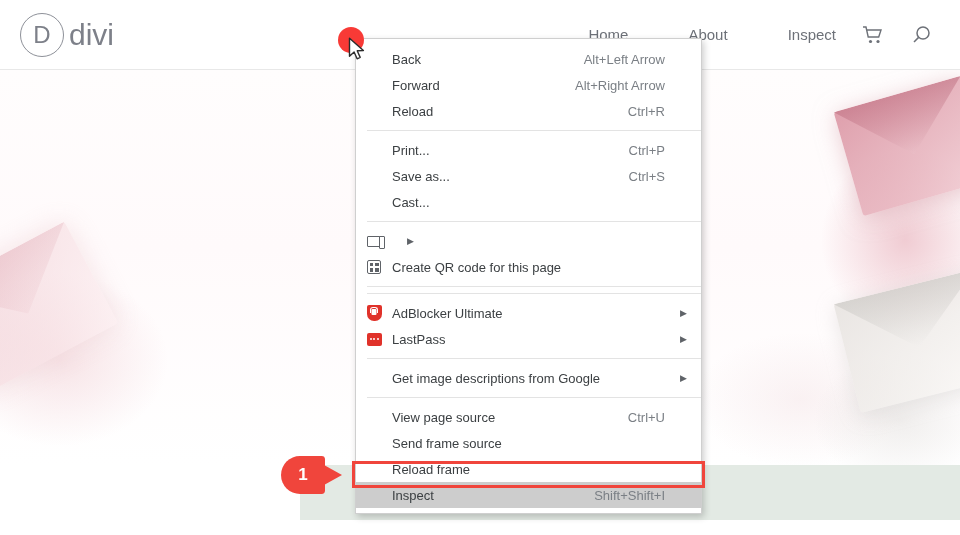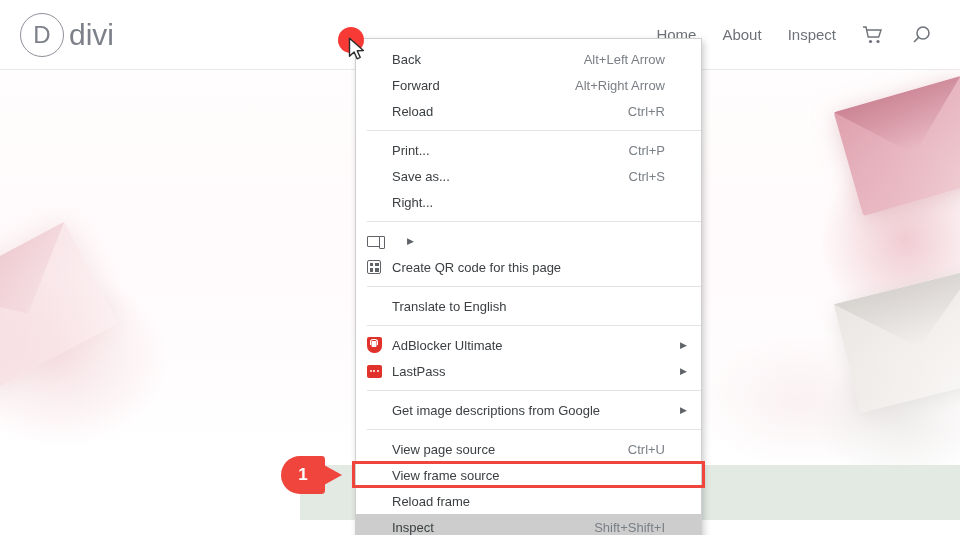--- a/index.html
+++ b/index.html
@@ -99,20 +99,21 @@
   }
   .logo-text {
     font-size: 30px; color: #7d8089; font-weight: 300;
     letter-spacing: 0px;
   }
 
   .nav { margin-left: auto; display: flex; align-items: center; gap: 26px; margin-right: 26px; }
   .nav a {
     font-size: 15px; color: #6d7178; text-decoration: none;
     font-weight: 400;
+    margin-left: 34px;
   }
   .nav-icon { color: #6d7178; display: flex; align-items: center; }
 
   
   .hero-title {
     position: absolute; left: 0; right: 0; top: 198px;
     text-align: center;
     font-family: "Liberation Serif", serif;
     font-size: 58px; color: #2b2b2b; font-weight: 400;
     letter-spacing: 0.5px;
@@ -331,21 +332,21 @@
         <div class="arrow"></div>
       </div>
       <div class="mi">
         <div class="icon-slot"></div>
         <div class="label">Save as...</div>
         <div class="accel">Ctrl+S</div>
         <div class="arrow"></div>
       </div>
       <div class="mi">
         <div class="icon-slot"></div>
-        <div class="label">Right...</div>
+        <div class="label">Cast...</div>
         <div class="accel"></div>
         <div class="arrow"></div>
       </div>
       <div class="sep"></div>
       <div class="mi">
         <div class="icon-slot">
           <div class="ico-devices"></div>
         </div>
         <div class="accel"></div>
         <div class="arrow">▶</div>
@@ -357,26 +358,20 @@
             <i></i>
             <i></i>
             <i></i>
           </div>
         </div>
         <div class="label">Create QR code for this page</div>
         <div class="accel"></div>
         <div class="arrow"></div>
       </div>
       <div class="sep"></div>
-      <div class="mi">
-        <div class="icon-slot"></div>
-        <div class="label">Translate to English</div>
-        <div class="accel"></div>
-        <div class="arrow"></div>
-      </div>
       <div class="sep"></div>
       <div class="mi">
         <div class="icon-slot">
           <div class="ico-shield"></div>
         </div>
         <div class="label">AdBlocker Ultimate</div>
         <div class="accel"></div>
         <div class="arrow">▶</div>
       </div>
       <div class="mi">
@@ -400,21 +395,21 @@
       </div>
       <div class="sep"></div>
       <div class="mi">
         <div class="icon-slot"></div>
         <div class="label">View page source</div>
         <div class="accel">Ctrl+U</div>
         <div class="arrow"></div>
       </div>
       <div class="mi">
         <div class="icon-slot"></div>
-        <div class="label">View frame source</div>
+        <div class="label">Send frame source</div>
         <div class="accel"></div>
         <div class="arrow"></div>
       </div>
       <div class="mi">
         <div class="icon-slot"></div>
         <div class="label">Reload frame</div>
         <div class="accel"></div>
         <div class="arrow"></div>
       </div>
       <div class="mi sel">

